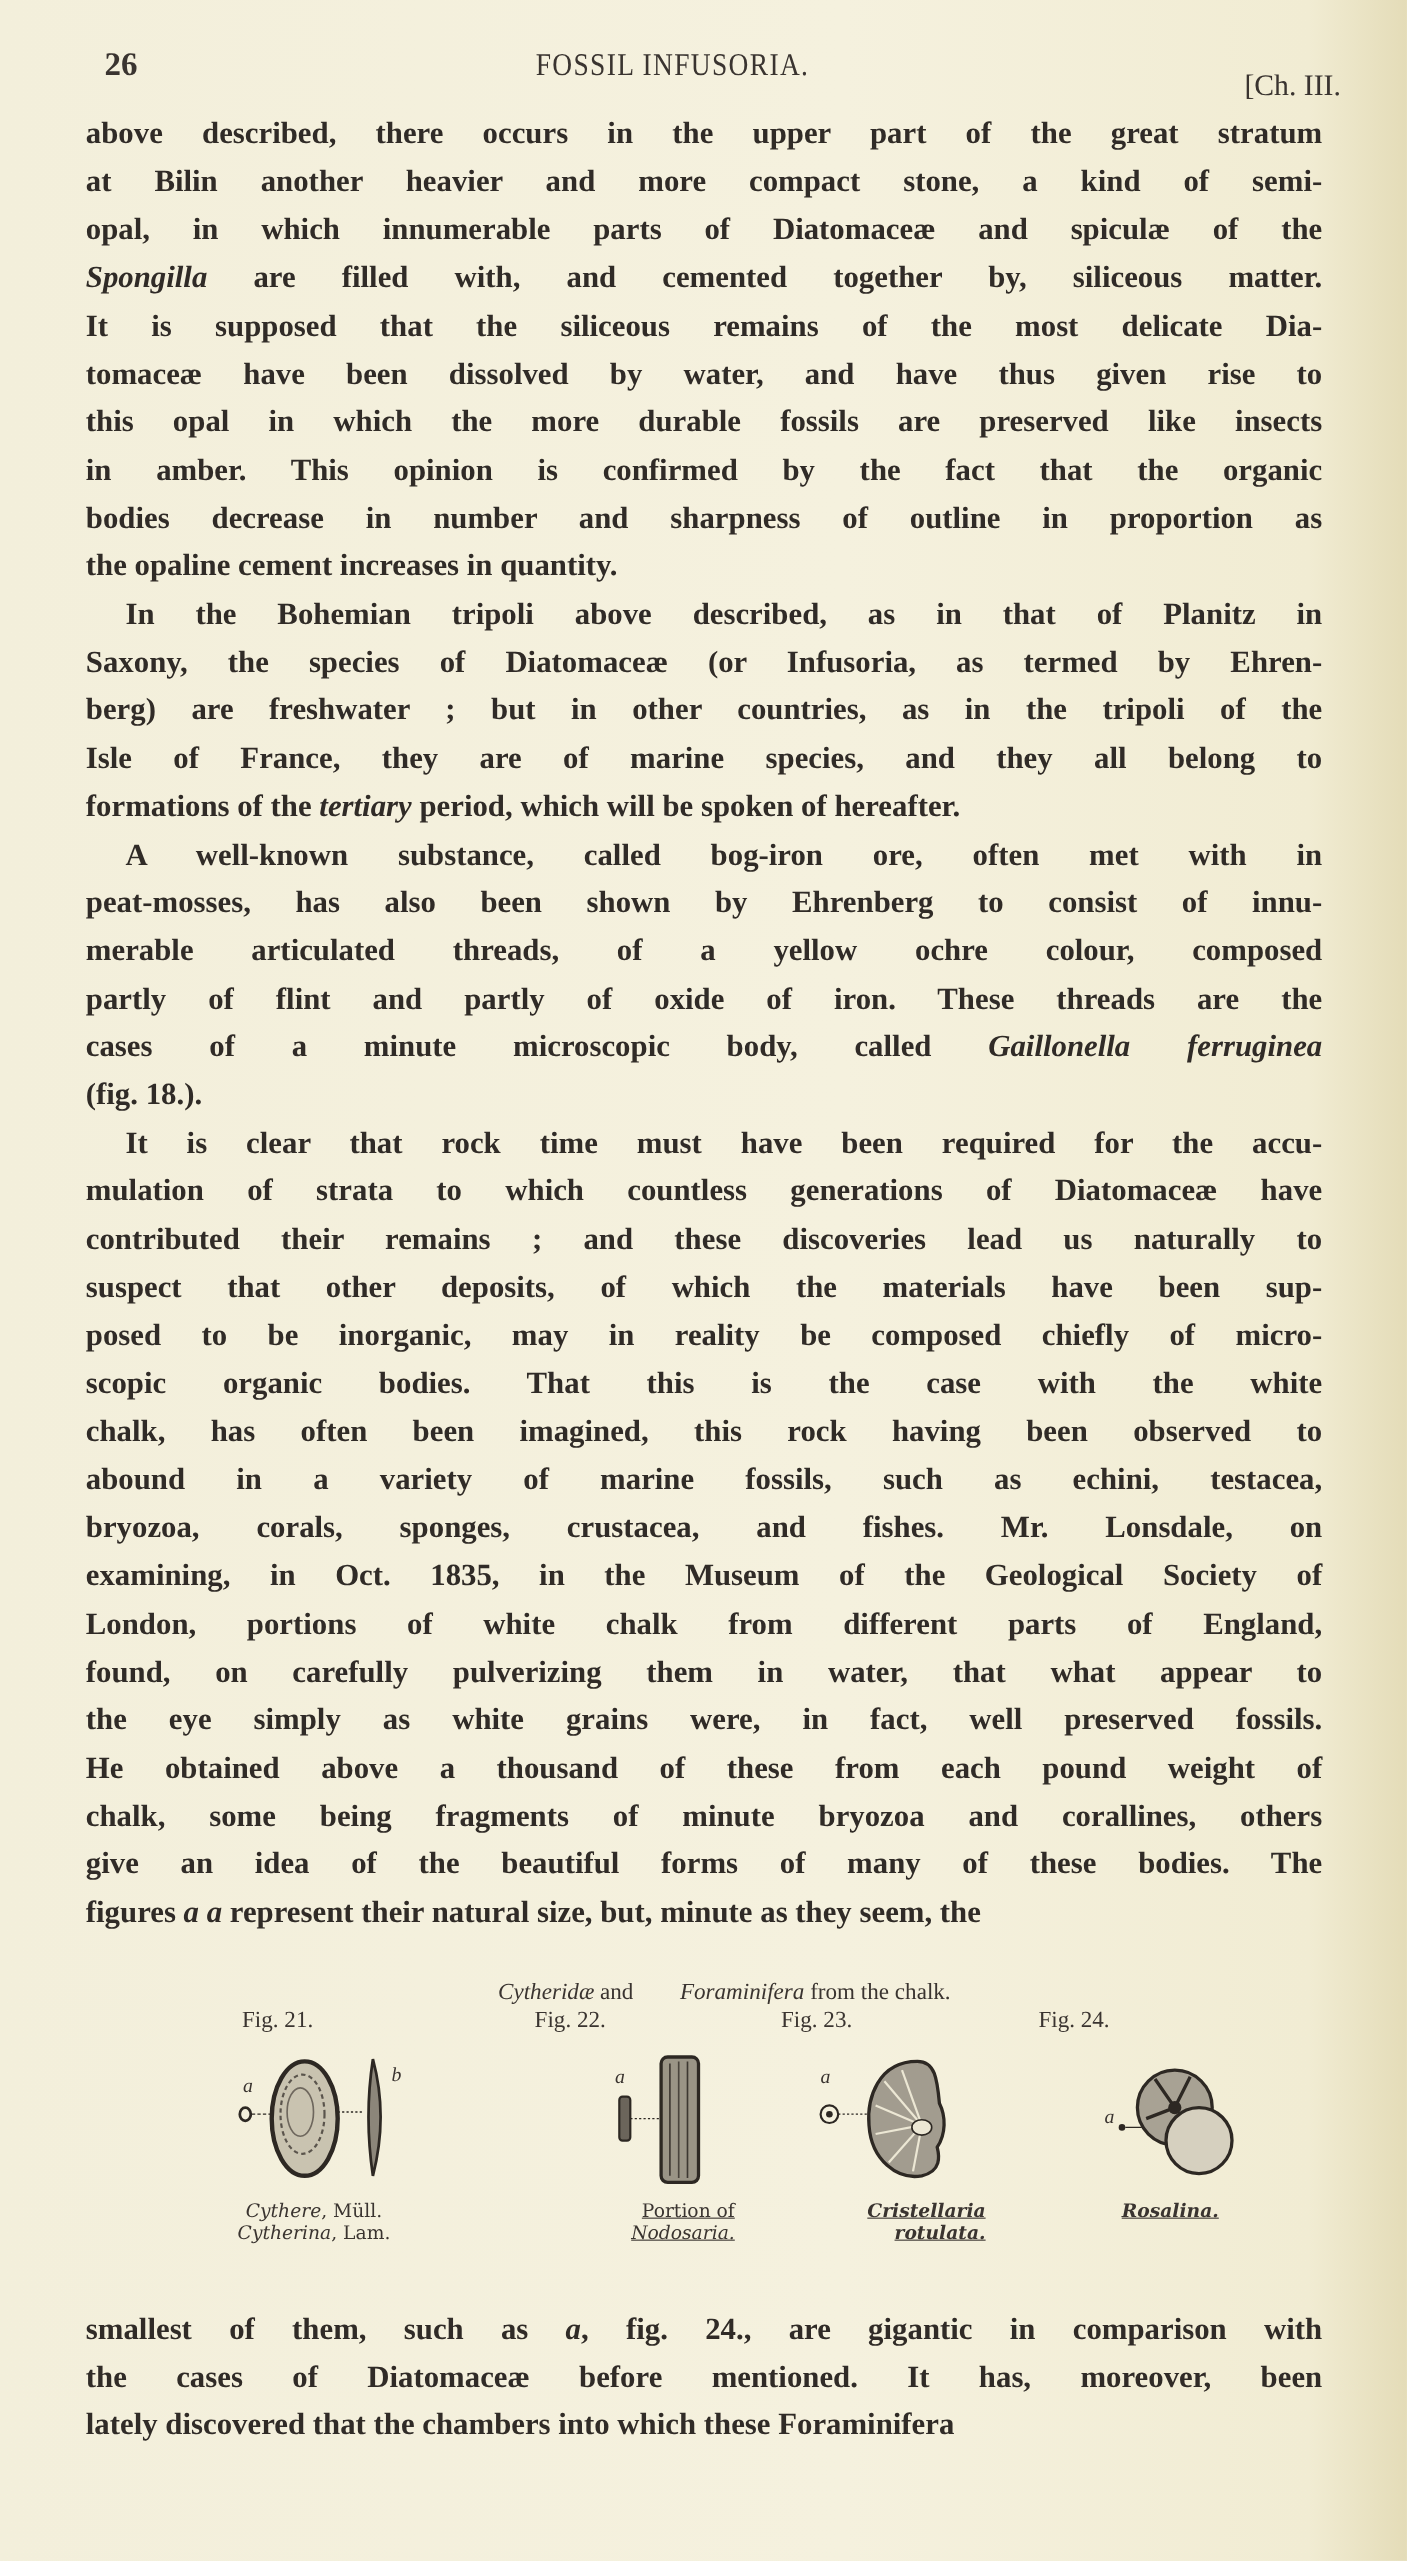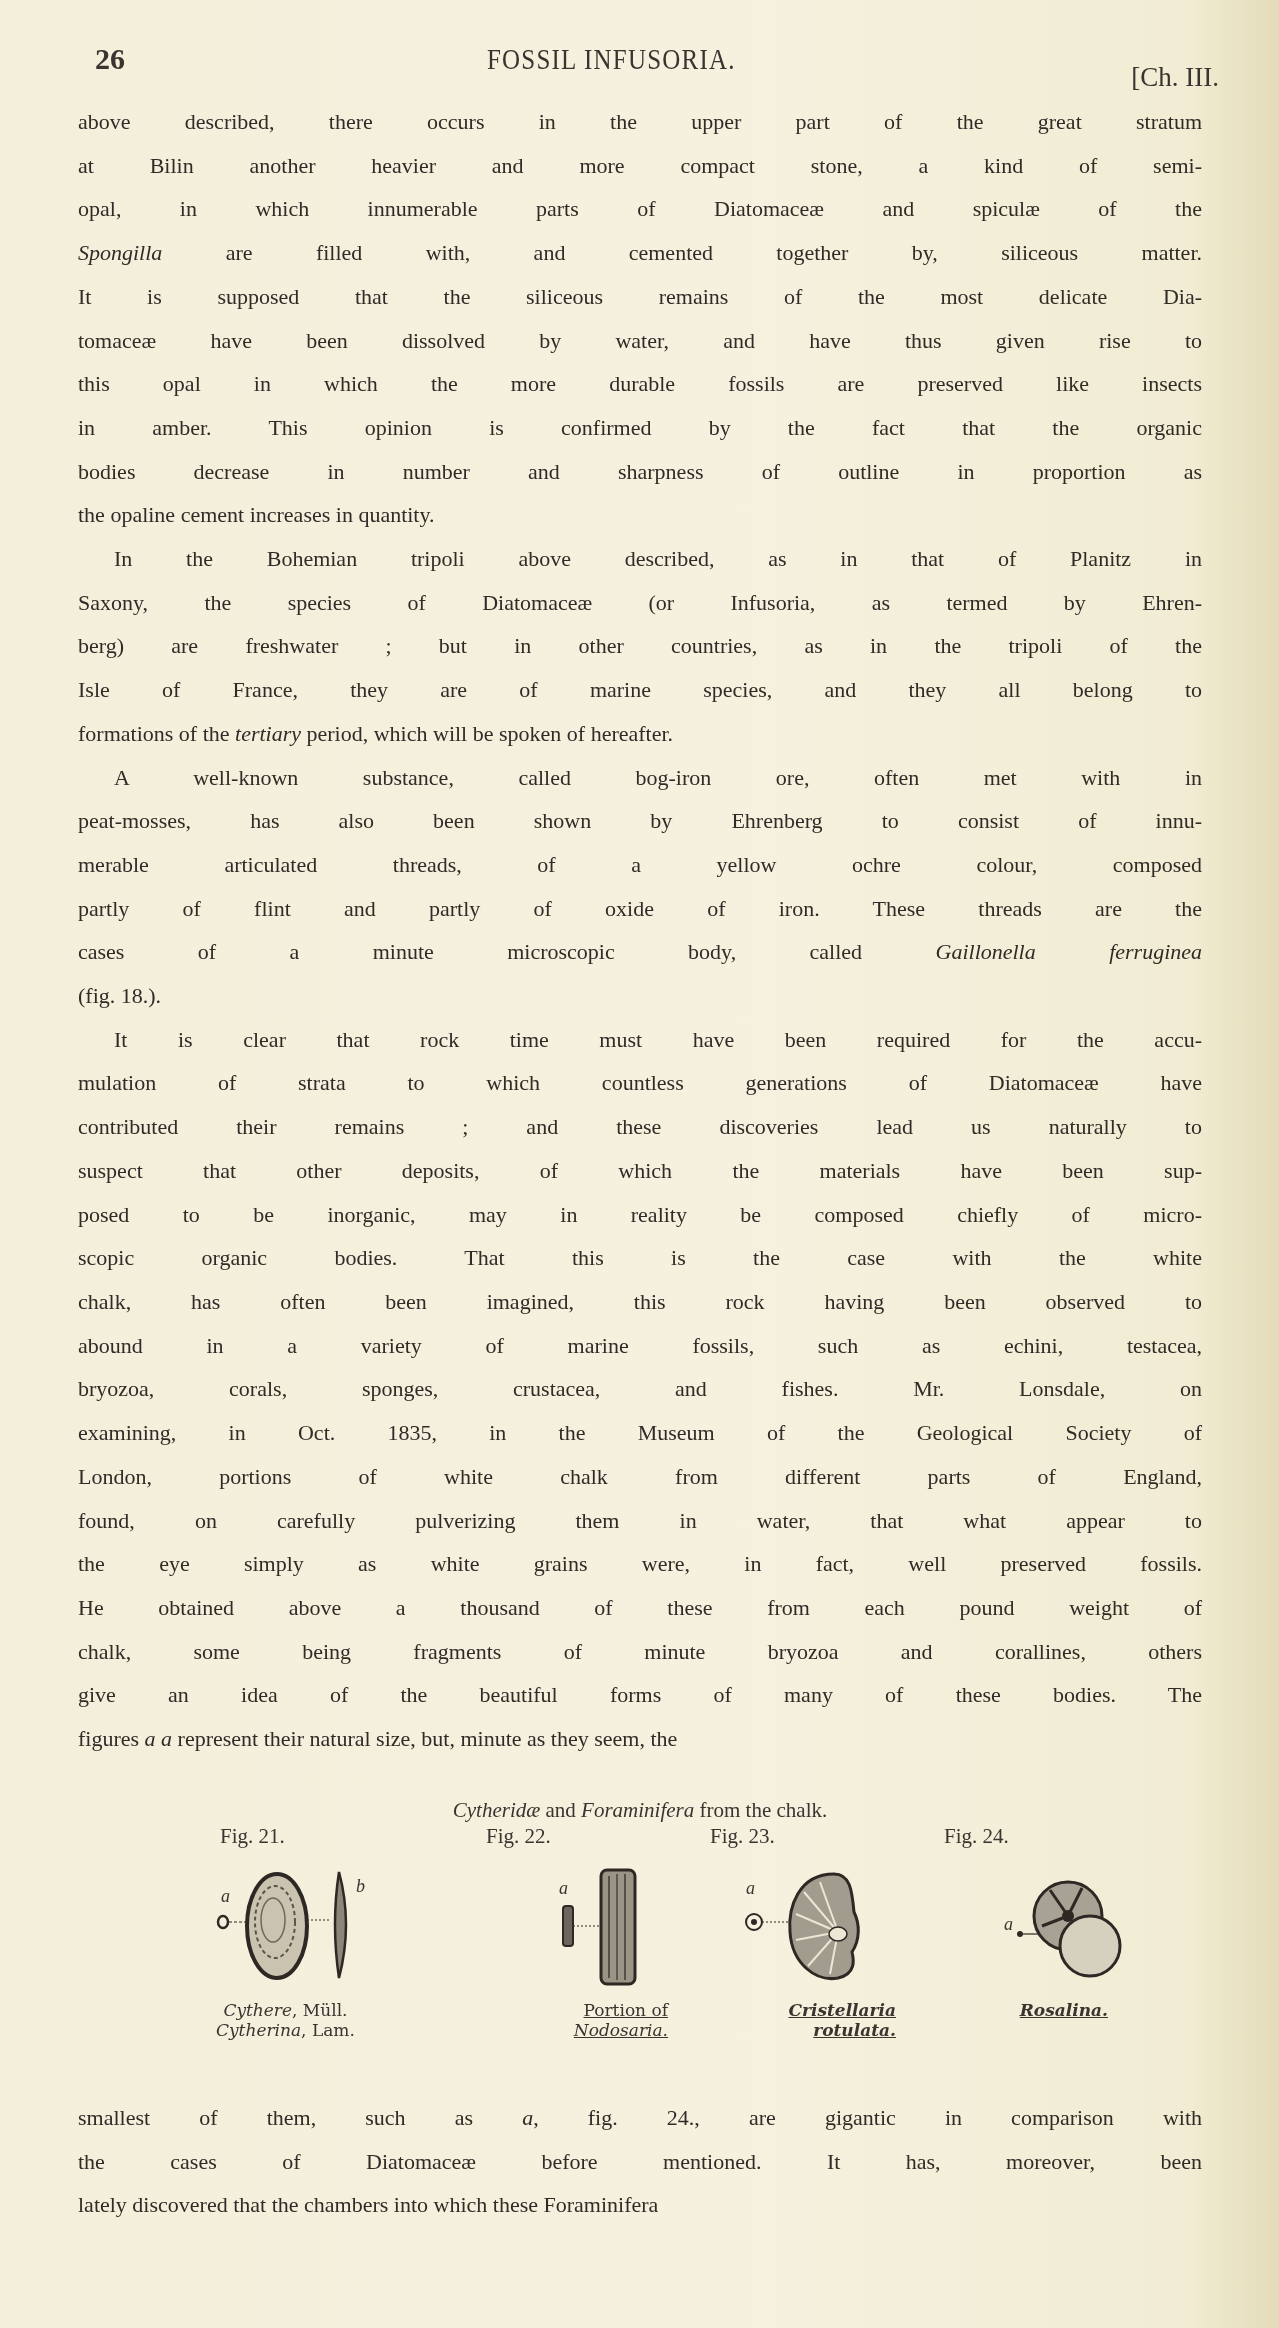--- a/index.html
+++ b/index.html
@@ -16,36 +16,36 @@
       position: absolute; top: 42px; left: 17px; width: 1124px; height: 40px;
       font-family: "Liberation Serif", serif; font-size: 30px; font-weight: bold;
       color: #3a3430;
     }
     .header .pg { position: absolute; left: 0; top: 0; }
     .header .title { position: absolute; left: 392px; top: 4px; font-size: 25px; letter-spacing: 1.2px; font-weight: normal; transform: scaleY(1.15); }
     .header .ch { position: absolute; right: 0; top: 4px; font-size: 27px; font-weight: normal; margin-top: 16px; }
     .text {
       position: absolute; left: 0; width: 1124px;
       font-family: "Liberation Serif", serif;
-      font-size: 22px; line-height: 43.7px;
-      text-align: justify; color: #302b27;
+      font-size: 28px; line-height: 43.7px;
+      text-align: justify; color: #302b27; font-weight: bold;
     }
     .text p { margin: 0; text-indent: 0; }
     .text .ln { display: block; text-align: justify; text-align-last: justify; white-space: nowrap; }
     .text .ln.last { text-align-last: left; }
     .text i { font-style: italic; }
     .block1 { top: 100px; }
     .block2 { top: 2096px; }
 
     .figure { position: absolute; left: 0; top: 1798px; width: 1124px; height: 290px; }
     .fig-caption {
       position: absolute; top: 0; left: 0; width: 1124px; text-align: center;
       font-family: "Liberation Serif", serif; font-size: 21px; color: #3a3430;
     }
-    .fig-caption i { font-style: italic; }
+    .fig-caption i { font-style: italic; margin-left: 37px; }
     .fig-num {
       position: absolute; top: 26px; font-family: "Liberation Serif", serif;
       font-size: 21px; color: #3a3430;
     }
     .fig-art { position: absolute; top: 70px; }
     .fig-label {
       position: absolute; top: 202px; font-family: "DejaVu Serif", serif;
       font-size: 17px; line-height: 20px; color: #3a3430; text-align: center;
     }
     .fig-label i { font-style: italic; }

